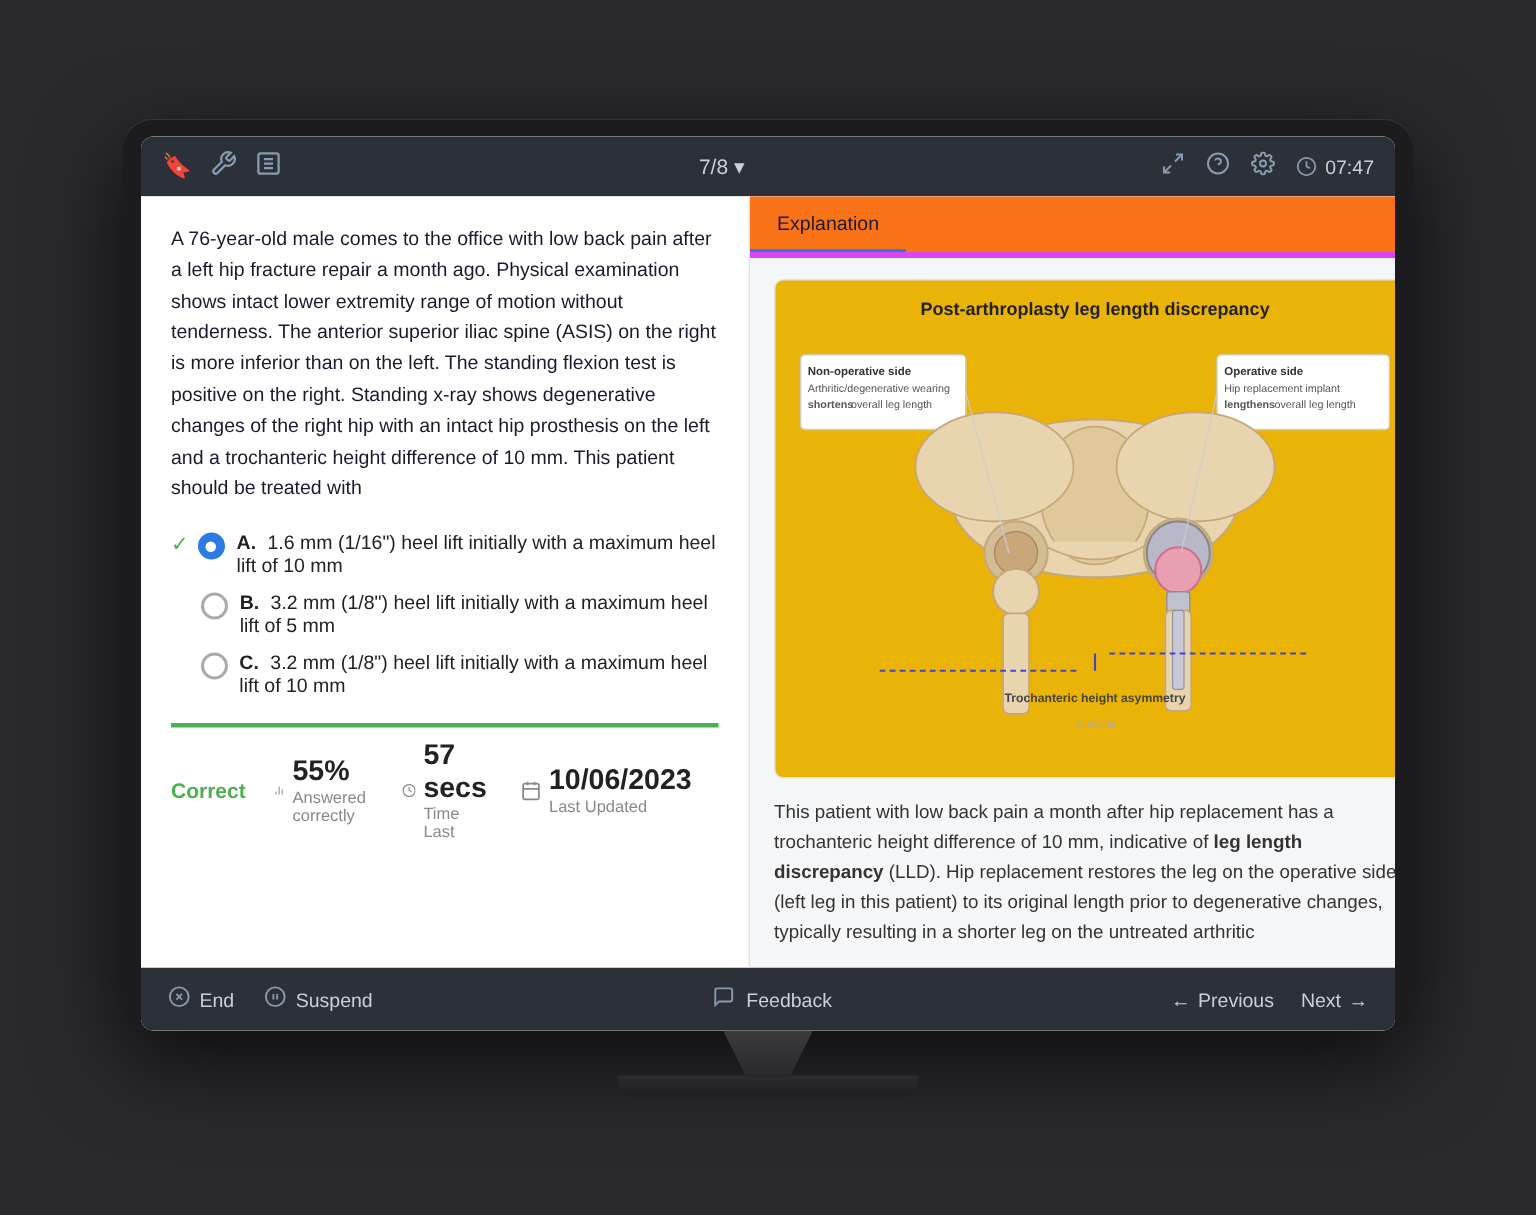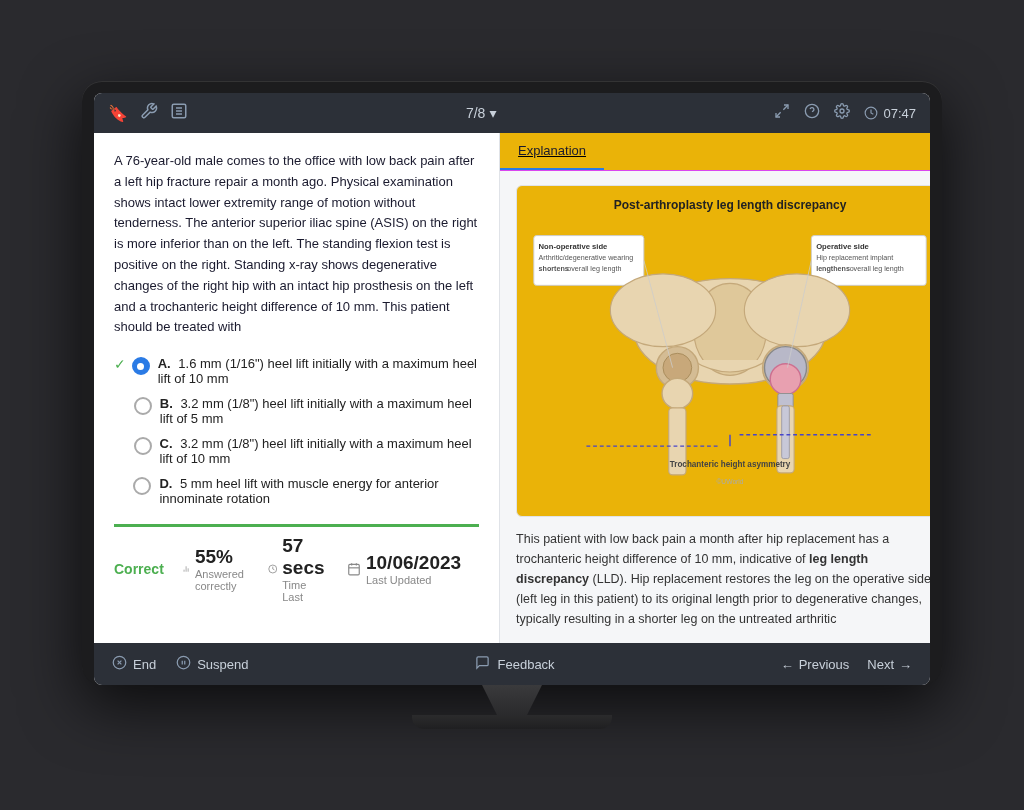--- a/index.html
+++ b/index.html
@@ -175,23 +175,22 @@
     .right-panel {
       width: 460px;
       flex-shrink: 0;
       background: #f5f6f8;
       display: flex;
       flex-direction: column;
     }
     .explanation-tab {
       display: flex;
       padding: 0;
-      border-bottom: 1px solid #d946ef;
-      background: #eab308;
-      text-decoration: underline;
+      border-bottom: 4px solid #d946ef;
+      background: #f97316;
     }
     .tab-btn {
       padding: 10px 18px;
       font-size: 13px;
       color: #555;
       cursor: pointer;
       border-bottom: 2px solid transparent;
     }
     .tab-btn.active {
       color: #1a1a2e;
@@ -386,25 +385,20 @@
               <div class="option-radio"></div>
               <span><span class="option-label">B.</span> 3.2 mm (1/8") heel lift initially with a maximum heel lift of 5 mm</span>
             </div>
 
             <div class="option-row">
               <span style="width:14px; display:inline-block;"></span>
               <div class="option-radio"></div>
               <span><span class="option-label">C.</span> 3.2 mm (1/8") heel lift initially with a maximum heel lift of 10 mm</span>
             </div>
 
-            <div class="option-row">
-              <span style="width:14px; display:inline-block;"></span>
-              <div class="option-radio"></div>
-              <span><span class="option-label">D.</span> 5 mm heel lift with muscle energy for anterior innominate rotation</span>
-            </div>
           </div>
 
           <div class="status-bar">
             <span class="status-correct">Correct</span>
             <div class="status-stat">
               <svg width="14" height="14" viewBox="0 0 24 24" fill="none" stroke="#888" stroke-width="2">
                   <line x1="18" y1="20" x2="18" y2="10"></line>
                   <line x1="12" y1="20" x2="12" y2="4"></line>
                   <line x1="6" y1="20" x2="6" y2="14"></line>
                 </svg>

